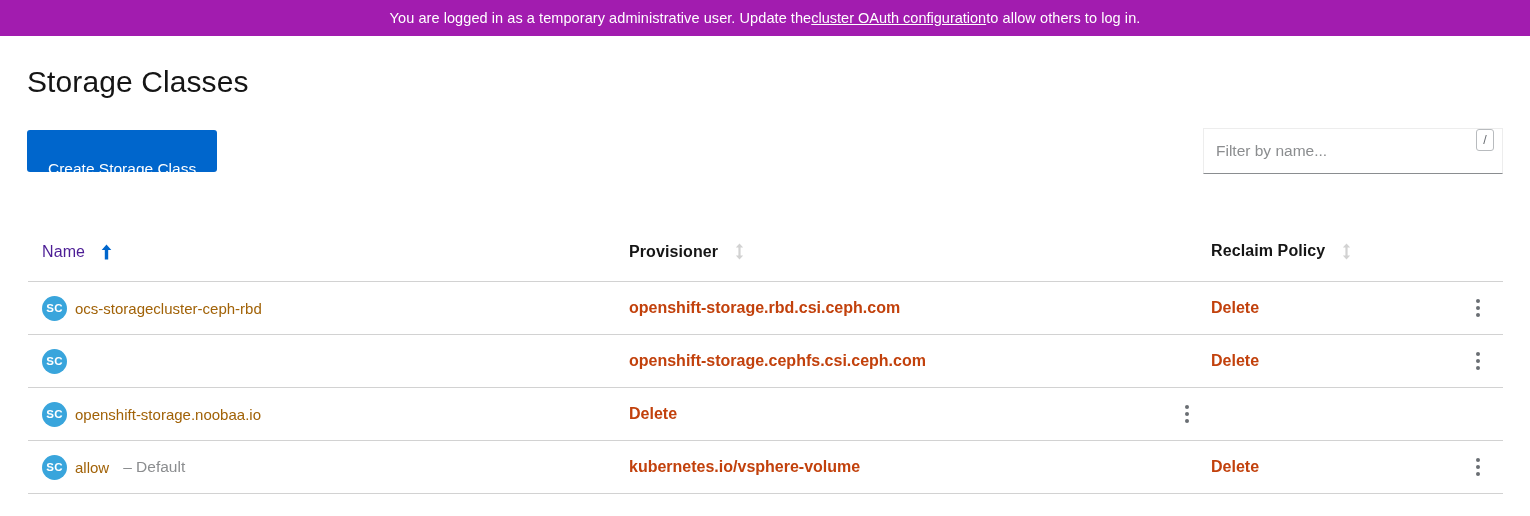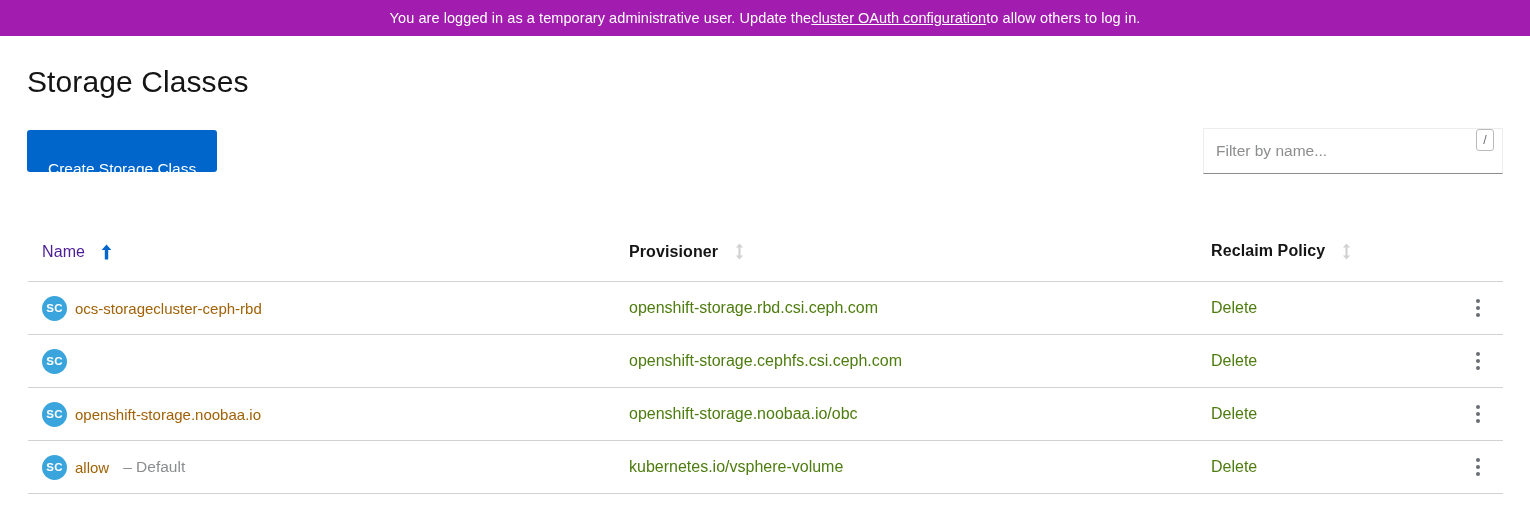--- a/index.html
+++ b/index.html
@@ -181,22 +181,23 @@
     white-space: nowrap;
   }
   .default-tag {
     color: #8b8d8f;
     font-size: 15.5px;
     margin-left: 14px;
     white-space: nowrap;
   }
   .cell-text {
     font-size: 16px;
-    color: #4d7c0f;
-    white-space: nowrap;
+    color: #c2410c;
+    white-space: nowrap;
+    font-weight: bold;
   }
 
   .kebab {
     width: 32px;
     height: 34px;
     display: flex;
     flex-direction: column;
     align-items: center;
     justify-content: center;
     gap: 3px;
@@ -306,23 +307,20 @@
       </button>
     </div>
   </div>
 
   <div class="row">
     <div class="col-name">
       <span class="sc-badge">SC</span>
       <a class="res-link">openshift-storage.noobaa.io</a>
       <span class="default-tag"></span>
     </div>
-    <div class="col-prov">
-      <span class="cell-text">openshift-storage.noobaa.io/obc</span>
-    </div>
     <div class="col-policy">
       <span class="cell-text">Delete</span>
     </div>
     <div class="col-kebab">
       <button class="kebab">
         <span></span>
         <span></span>
         <span></span>
       </button>
     </div>

